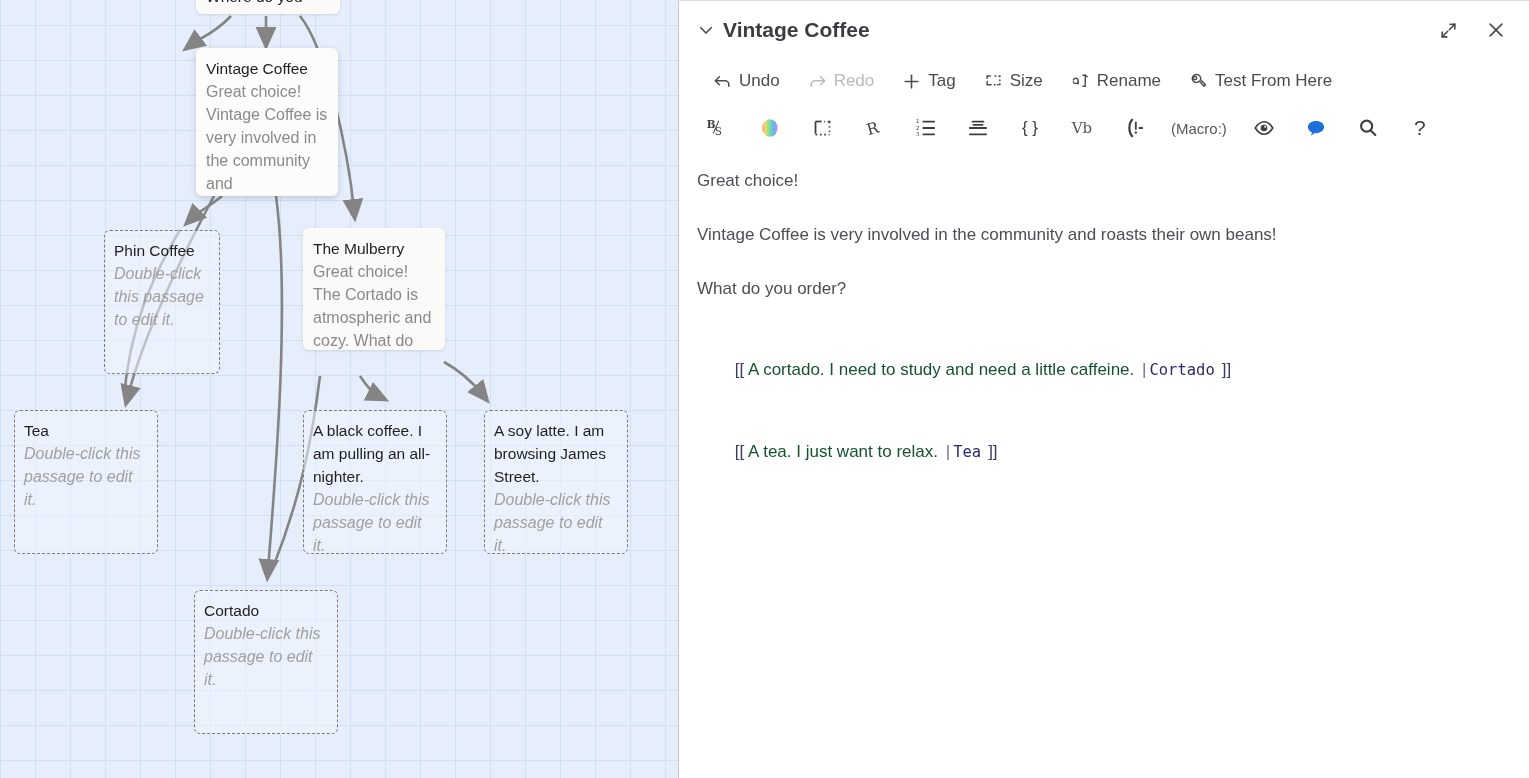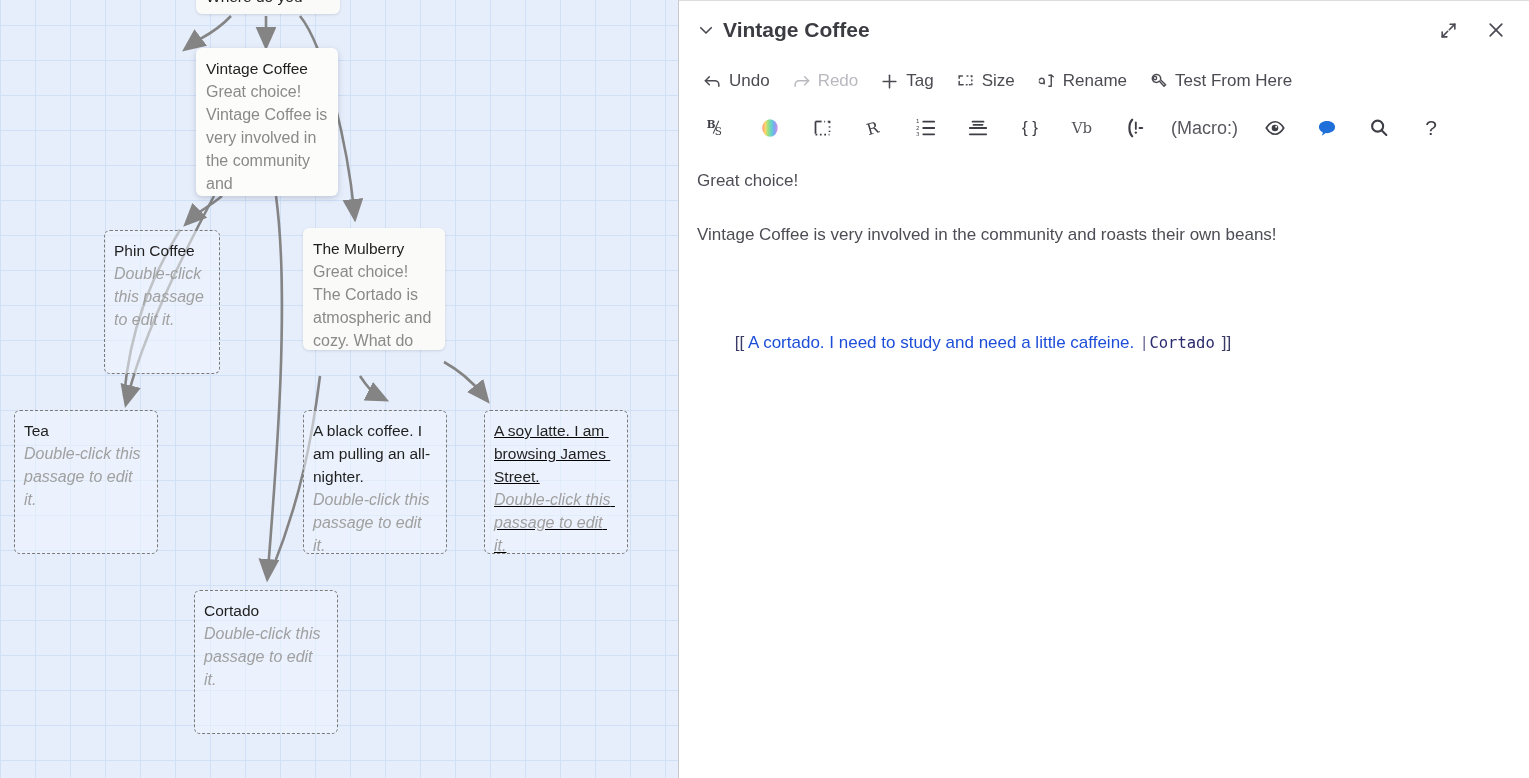--- a/index.html
+++ b/index.html
@@ -98,23 +98,23 @@
   }
   #ed-header-spacer { flex: 1 1 auto; }
   .hdr-icon {
     width: 30px; height: 30px;
     display: flex; align-items: center; justify-content: center;
     color: #4a4a52; cursor: pointer; margin-left: 18px;
   }
 
   #ed-toolbar1 {
     display: flex; align-items: center;
-    padding: 0 14px;
+    padding: 0 24px;
     height: 44px; flex: 0 0 auto;
-    gap: 2px;
+    gap: 8px;
   }
   .tb1-item {
     display: flex; align-items: center; gap: 7px;
     padding: 4px 10px;
     border-radius: 4px;
     font-size: 17px;
     color: #4b4b52;
     cursor: pointer;
     white-space: nowrap;
   }
@@ -127,38 +127,38 @@
     height: 50px; flex: 0 0 auto;
     gap: 2px;
   }
   .tb2-item {
     width: 50px; height: 38px;
     display: flex; align-items: center; justify-content: center;
     color: #3e3e46;
     cursor: pointer;
     font-size: 17px;
   }
-  .tb2-item.wide { width: auto; padding: 0 10px; color: #57575f; font-size: 18px; }
+  .tb2-item.wide { width: auto; padding: 0 10px; color: #57575f; font-size: 15px; }
 
   #ed-body {
     flex: 1 1 auto;
     padding: 14px 36px 10px 18px;
     overflow: hidden;
     background: #ffffff;
   }
   .doc-line {
     font-size: 17px;
     line-height: 27px;
     color: #4d4d55;
     white-space: pre-wrap;
     min-height: 27px;
   }
   .doc-line.blank { height: 27px; }
   .lk-br { color: #3a3a66; }
-  .lk-text { color: #1d4ed8; margin-top: 39px; }
+  .lk-text { color: #14532d; margin-top: 39px; }
   .lk-pipe { color: #6f6f9a; padding: 0 3px; }
   .lk-target {
     color: #2a2a6e;
     font-family: "DejaVu Sans Mono", monospace;
     font-size: 15.5px;
   }
 </style>
 </head>
 <body>
 
@@ -213,21 +213,21 @@
           <div class="p-excerpt">Great choice! The Cortado is atmospheric and cozy. What do you order? [[</div>
         </div>
         <div class="passage empty" style="left: 14px; top: 410px; width: 144px; height: 144px;">
           <div class="p-title">Tea</div>
           <div class="p-excerpt placeholder">Double-click this passage to edit it.</div>
         </div>
         <div class="passage empty" style="left: 303px; top: 410px; width: 144px; height: 144px;">
           <div class="p-title">A black coffee. I am pulling an all-nighter.</div>
           <div class="p-excerpt placeholder">Double-click this passage to edit it.</div>
         </div>
-        <div class="passage empty" style="left: 484px; top: 410px; width: 144px; height: 144px; text-decoration: underline;">
+        <div class="passage empty" style="left: 484px; top: 410px; width: 144px; height: 144px;">
           <div class="p-title">A soy latte. I am browsing James Street.</div>
           <div class="p-excerpt placeholder">Double-click this passage to edit it.</div>
         </div>
         <div class="passage empty" style="left: 194px; top: 590px; width: 144px; height: 144px;">
           <div class="p-title">Cortado</div>
           <div class="p-excerpt placeholder">Double-click this passage to edit it.</div>
         </div>
       </div>
   </div>
 
@@ -434,22 +434,26 @@
       </div>
 
       <div class="tb2-item" style="font-size:21px;">?</div>
     </div>
 
     <div id="ed-body">
       <div class="doc-line">Great choice!</div>
       <div class="doc-line blank"></div>
       <div class="doc-line">Vintage Coffee is very involved in the community and roasts their own beans!</div>
       <div class="doc-line blank"></div>
+      <div class="doc-line">What do you order?</div>
       <div class="doc-line blank"></div>
 
       <div class="doc-line">
         <span class="lk-br">[[</span><span class="lk-text"> A cortado. I need to study and need a little caffeine. </span><span class="lk-pipe">|</span><span class="lk-target">Cortado</span><span class="lk-br" style="padding-left:7px;">]]</span>
       </div>
 
+      <div class="doc-line">
+        <span class="lk-br">[[</span><span class="lk-text"> A tea. I just want to relax. </span><span class="lk-pipe">|</span><span class="lk-target">Tea</span><span class="lk-br" style="padding-left:7px;">]]</span>
+      </div>
     </div>
 
   </div>
 </div>
 
 </body></html>

